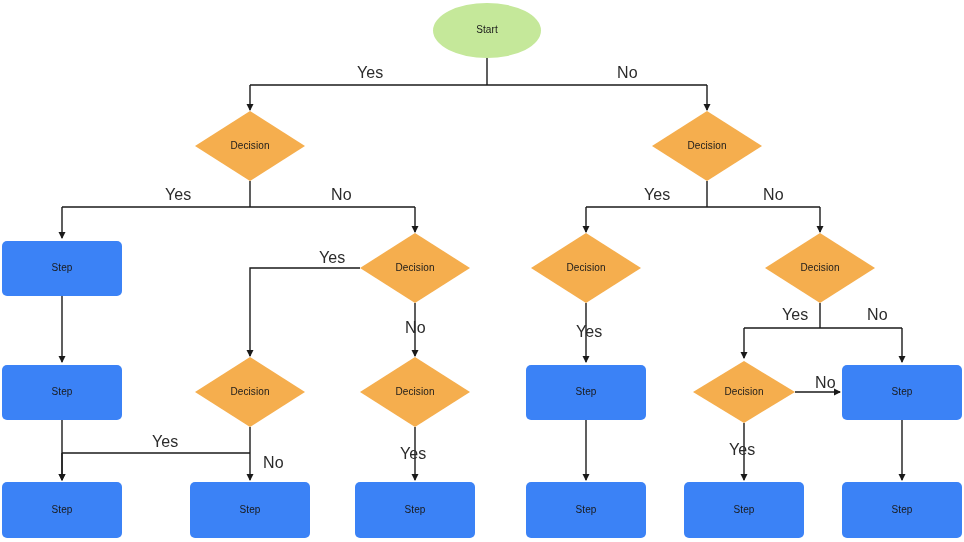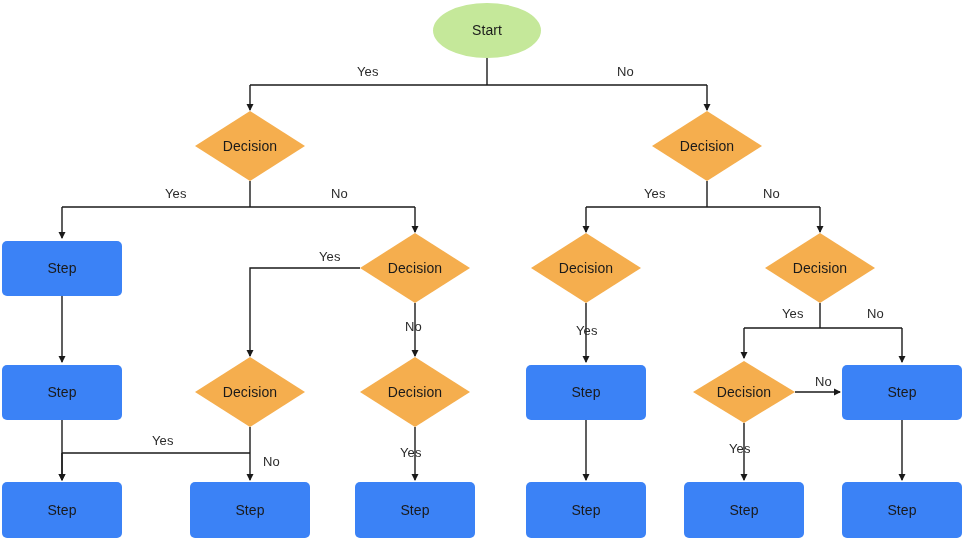--- a/index.html
+++ b/index.html
@@ -30,21 +30,21 @@
     top: 0;
     width: 964px;
     height: 542px;
   }
   .node {
     position: absolute;
     display: flex;
     align-items: center;
     justify-content: center;
     box-sizing: border-box;
-    font-size: 14px;
+    font-size: 10px;
     color: #1a1a1a;
     line-height: 1;
     letter-spacing: 0.1px;
   }
   .node-terminator {
     border-radius: 50%;
     background: #c5e89a;
   }
   .node-process {
     border-radius: 5px;
@@ -61,21 +61,21 @@
     height: 100%;
   }
   .node-label {
     position: relative;
     z-index: 2;
     pointer-events: none;
     white-space: nowrap;
   }
   .edge-label {
     position: absolute;
-    font-size: 13px;
+    font-size: 16px;
     color: #2b2b2b;
     line-height: 1;
     white-space: nowrap;
     letter-spacing: 0.1px;
   }
 </style>
 </head>
 <body>
 
 <div id="canvas">

